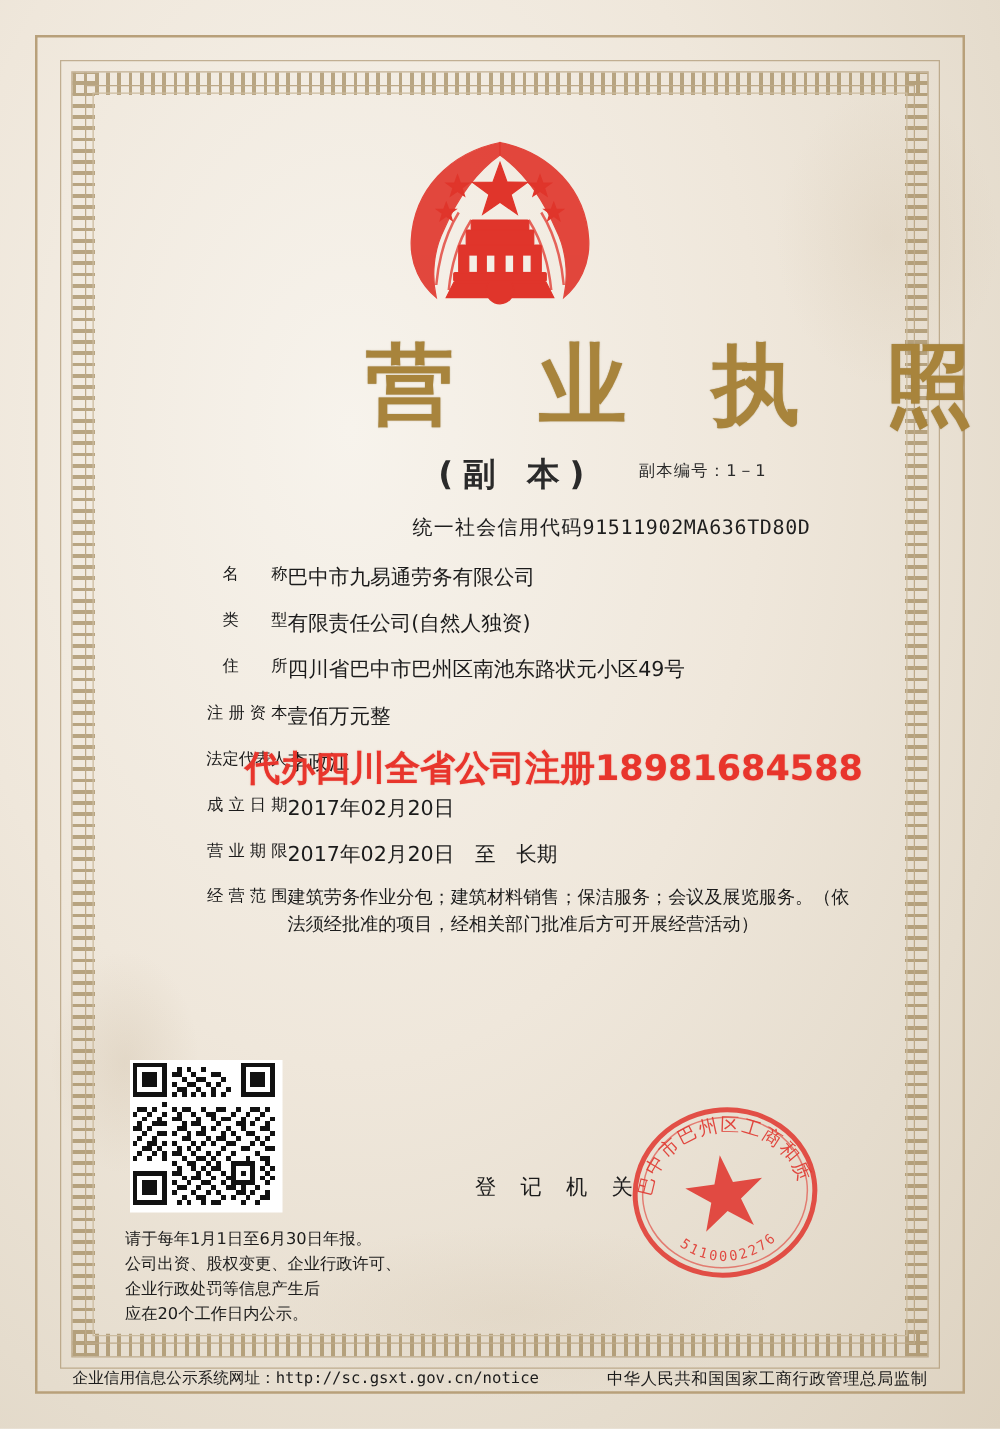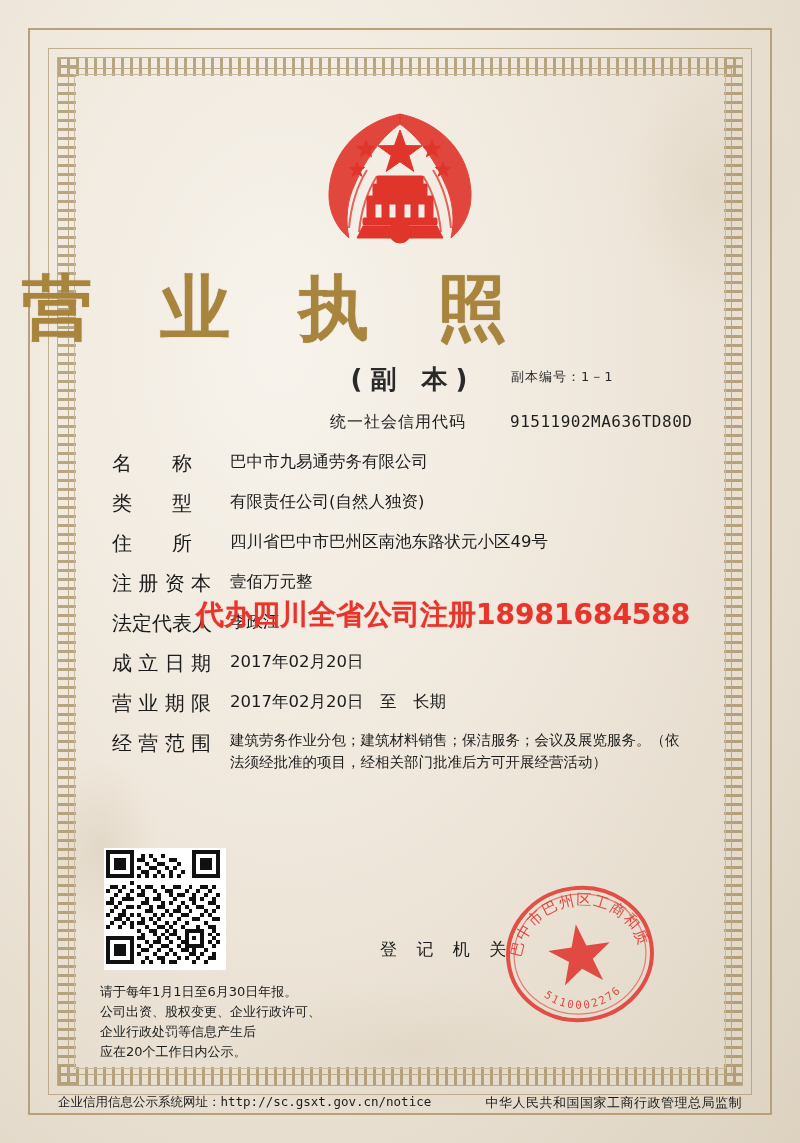--- a/index.html
+++ b/index.html
@@ -81,21 +81,21 @@
     left: 0; right: 0; top: 100px;
     display: flex; justify-content: center;
   }
   .emblem { width: 190px; height: 160px; }
 
   
   .title {
     position: absolute;
     left: 0; right: 0;
     top: 262px;
-    text-align: left;
+    text-align: right;
     font-family: "DejaVu Sans", "Liberation Sans", sans-serif;
     font-size: 70px;
     font-weight: 700;
     letter-spacing: 22px;
     text-indent: 22px;
     color: #a8843c;
     text-shadow: 0 0 1px rgba(120,90,30,.6);
   }
   .subtitle {
     position: absolute;
@@ -117,54 +117,54 @@
     color: #2a2a2a;
     letter-spacing: 1px;
     font-family: "DejaVu Sans", "Liberation Sans", sans-serif;
     margin-left: 45px;
   }
 
   
   .code-row {
     position: absolute;
     left: 330px; top: 412px;
-    display: flex; align-items: baseline; gap: 12px;
+    display: flex; align-items: baseline;
   }
   .code-label {
     font-size: 16px;
     letter-spacing: 1px;
     color: #1e1e1e;
     font-family: "DejaVu Sans", "Liberation Sans", sans-serif;
   }
   .code-value {
-    margin-left: 32px;
     font-size: 16px;
     letter-spacing: .5px;
     color: #1e1e1e;
     font-family: "DejaVu Sans Mono", "Liberation Mono", monospace;
   }
 
   
   .fields {
     position: absolute;
     left: 112px; top: 450px; width: 590px;
   }
   .field {
     display: flex;
     align-items: flex-start;
     margin-bottom: 13px;
     font-family: "DejaVu Sans", "Liberation Sans", sans-serif;
   }
   .f-label {
     width: 118px;
     flex: 0 0 118px;
-    font-size: 20px;
+    font-size: 13px;
     color: #1b1b1b;
     letter-spacing: 0;
     white-space: nowrap;
+    text-align: right;
   }
   .f-value {
     font-size: 16.5px;
     color: #1b1b1b;
     line-height: 1.45;
   }
   .f-value.small { font-size: 14.5px; line-height: 1.5; max-width: 455px; }
 
   
   .advert {

